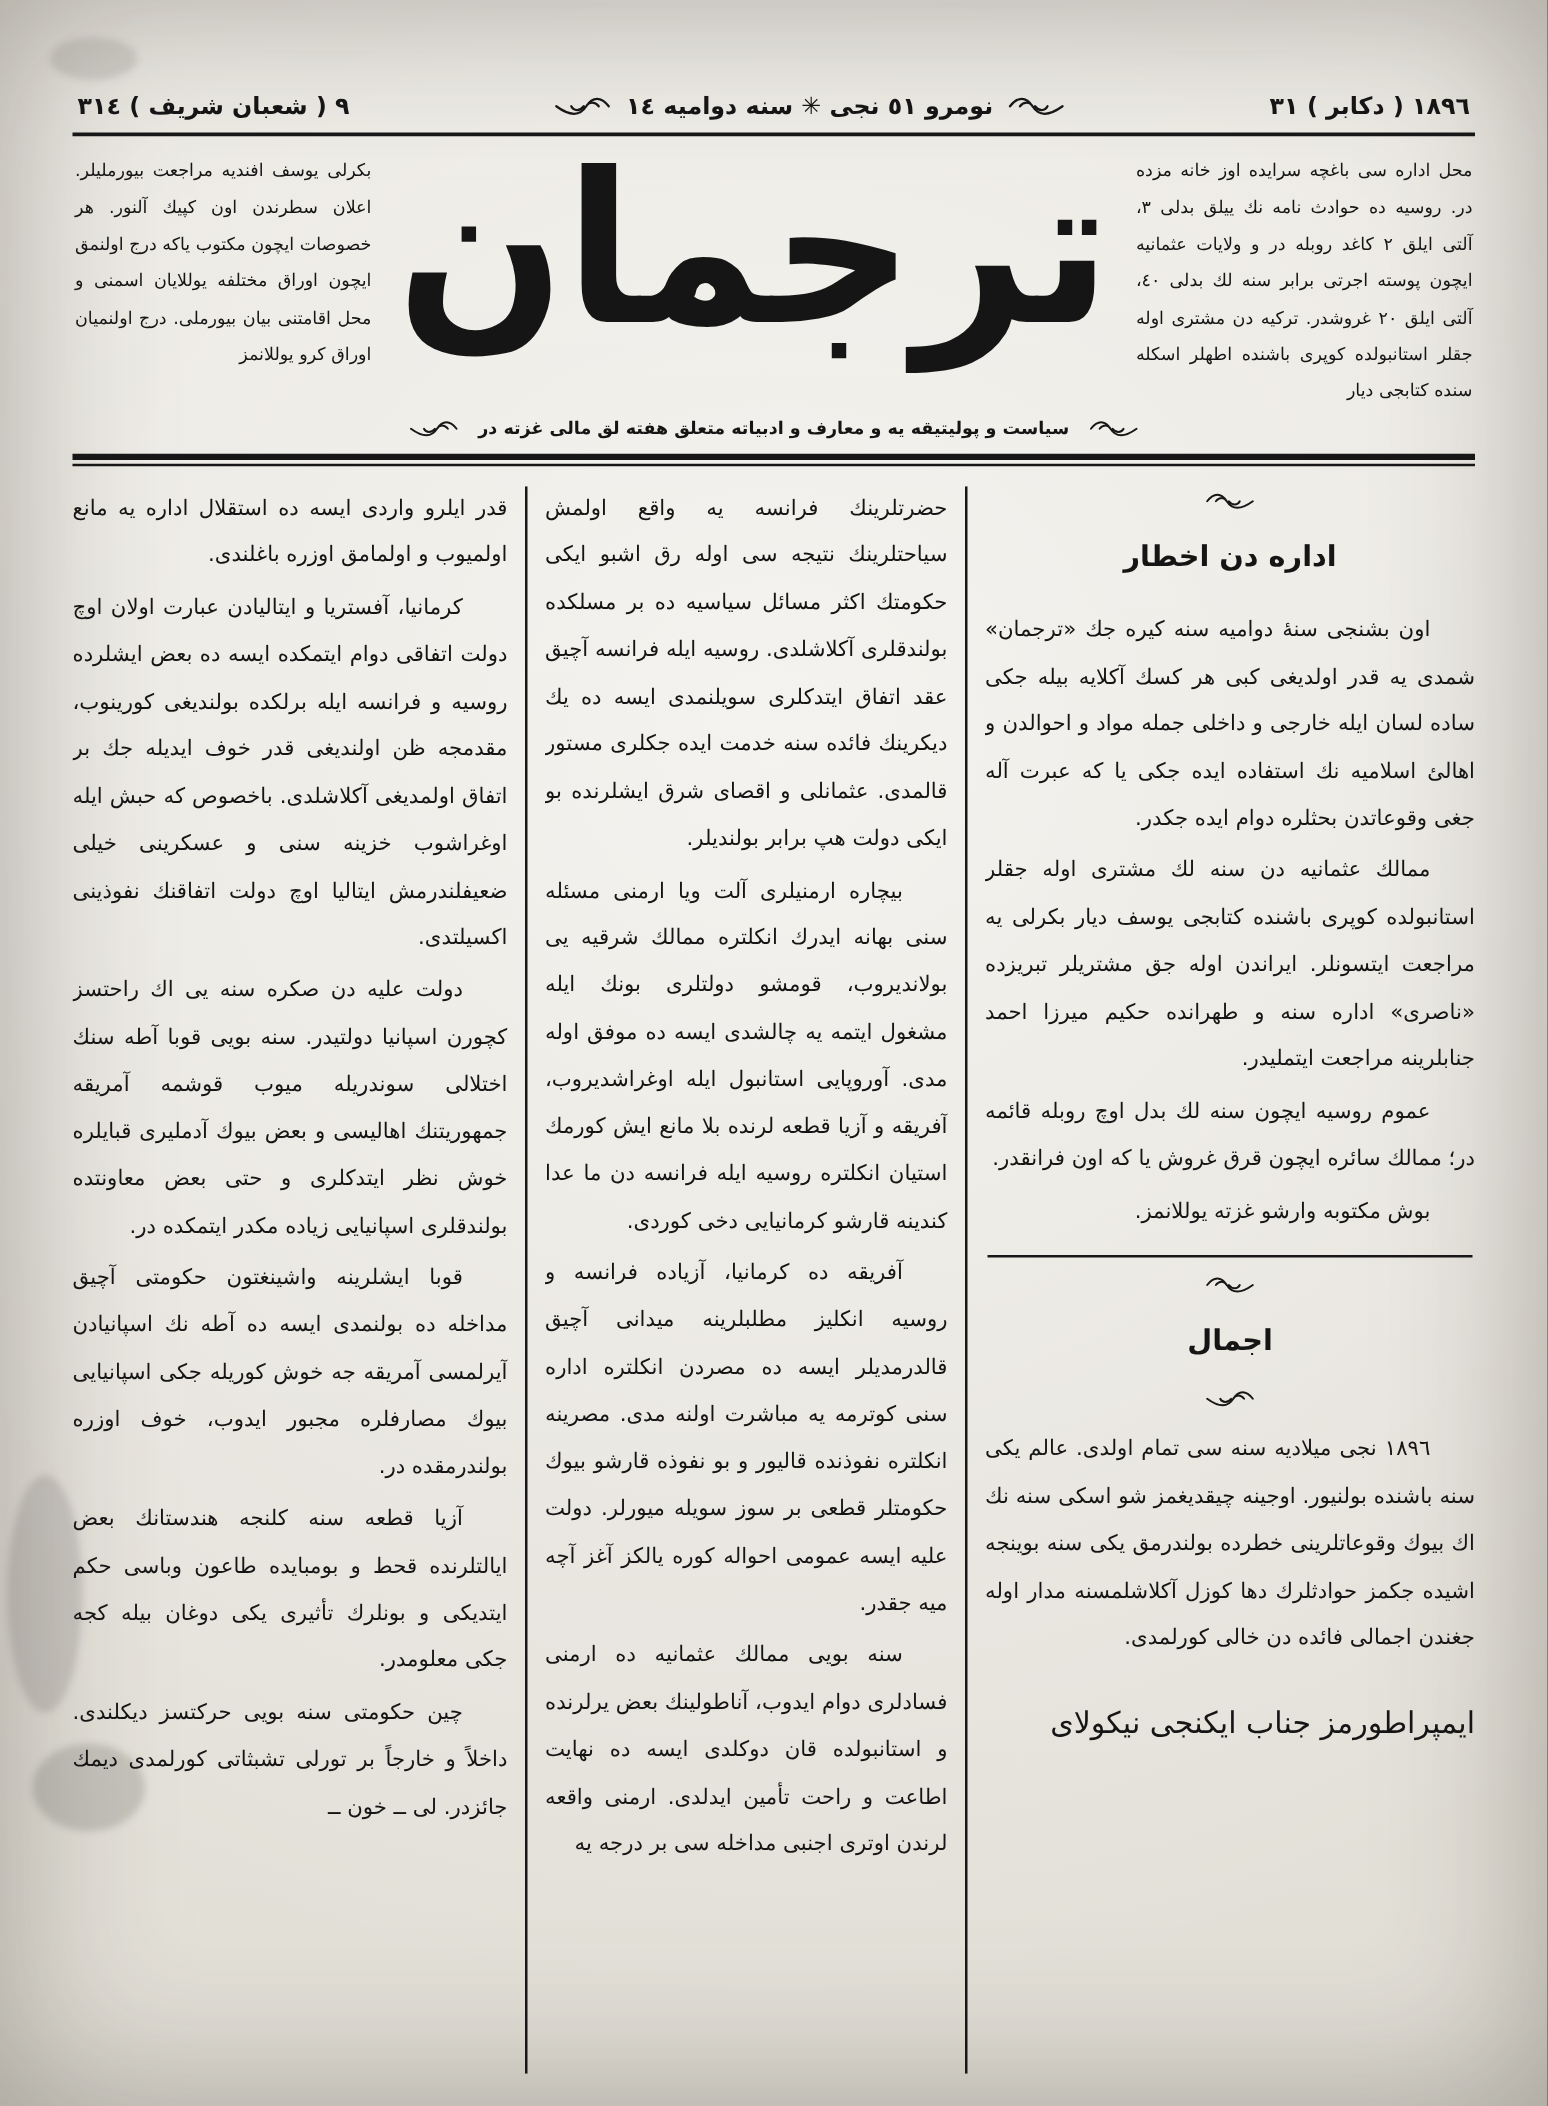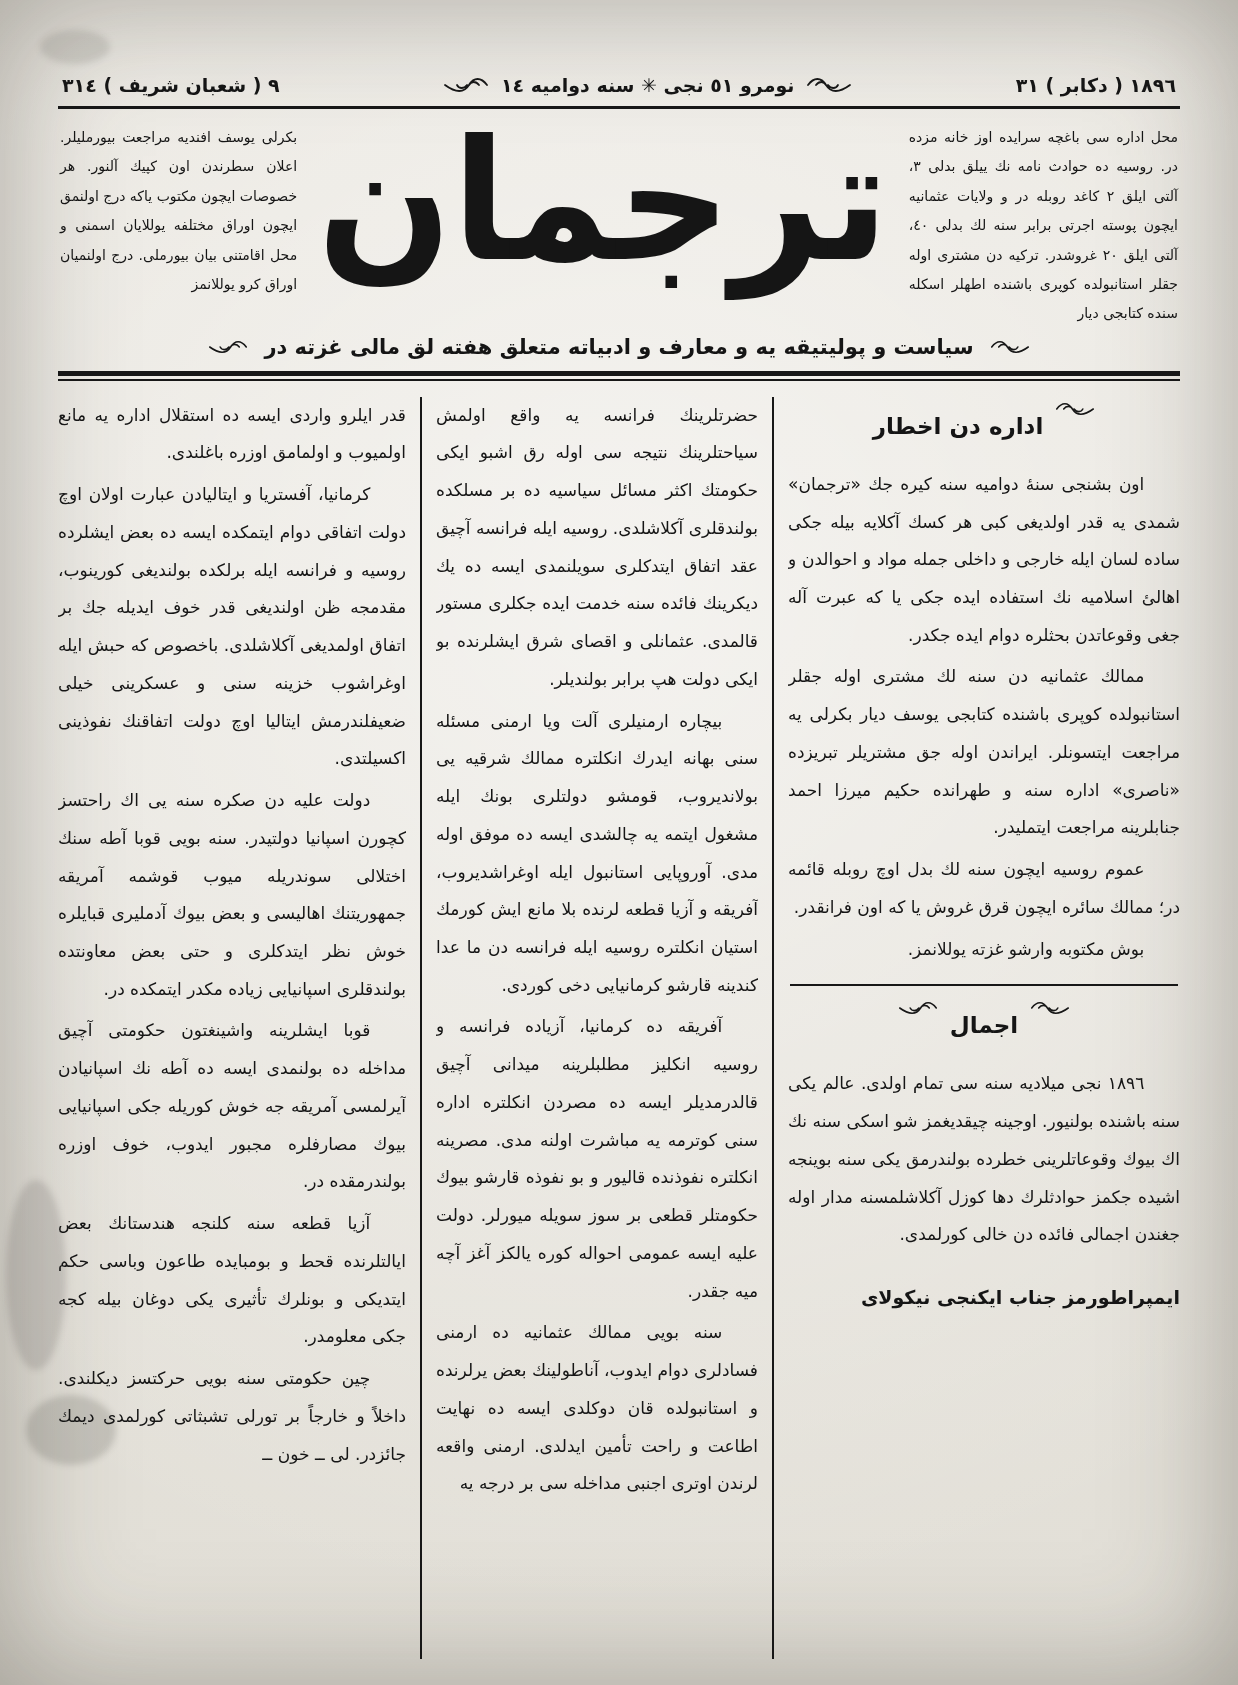--- a/index.html
+++ b/index.html
@@ -28,36 +28,36 @@
 
   
   .mast{display:flex;gap:20px;padding:14px 2px 2px;align-items:stretch;}
   .mast-notice{font-size:14px;line-height:2.1;text-align:justify;}
   .mast-right{width:352px;}
   .mast-left{width:310px;}
   .mast-title{flex:1;display:flex;justify-content:center;}
   .mast-title h1{margin:0;font-size:158px;font-weight:bold;line-height:1;transform:scaleY(1.06);letter-spacing:-2px;}
 
   .subtitle{display:flex;align-items:center;justify-content:center;gap:16px;
-            font-size:21px;font-weight:bold;padding:4px 0 12px;}
+            font-size:14px;font-weight:bold;padding:4px 0 12px;}
 
   
   .cols{flex:1;display:flex;margin-top:16px;overflow:hidden;}
   .col{overflow:hidden;font-size:17px;line-height:2.22;text-align:justify;}
   .col-r{width:392px;}
   .col-c{flex:1;}
   .col-l{width:348px;}
   .vrule{width:2px;background:#171717;margin:0 14px;}
 
   .para{margin:0 0 4px;text-indent:2.1em;}
   .para.noindent{text-indent:0;}
-  .sec-head{display:flex;justify-content:center;gap:12px;
-            font-size:23px;font-weight:bold;margin:4px 0 14px;}
+  .sec-head{display:flex;align-items:center;justify-content:center;gap:12px;
+            font-size:23px;font-weight:bold;margin:4px 0 14px;flex-direction:column;}
   .hline{height:2px;background:#171717;margin:16px 2px 14px;}
-  .catch{margin-top:22px;font-weight:bold;font-size:19px;text-indent:0;}
+  .catch{margin-top:22px;font-weight:normal;font-size:24px;text-indent:0;}
 
   .flo{flex:none;}
   .flip{transform:scaleX(-1);}
 
   
   .smudge{position:absolute;border-radius:50%;filter:blur(3px);pointer-events:none;}
   .s1{left:6px;top:1180px;width:60px;height:190px;background:rgba(40,38,34,.14);}
   .s2{left:26px;top:1395px;width:90px;height:70px;background:rgba(40,38,34,.16);}
   .s3{left:40px;top:30px;width:70px;height:34px;background:rgba(40,38,34,.12);}
 </style>

